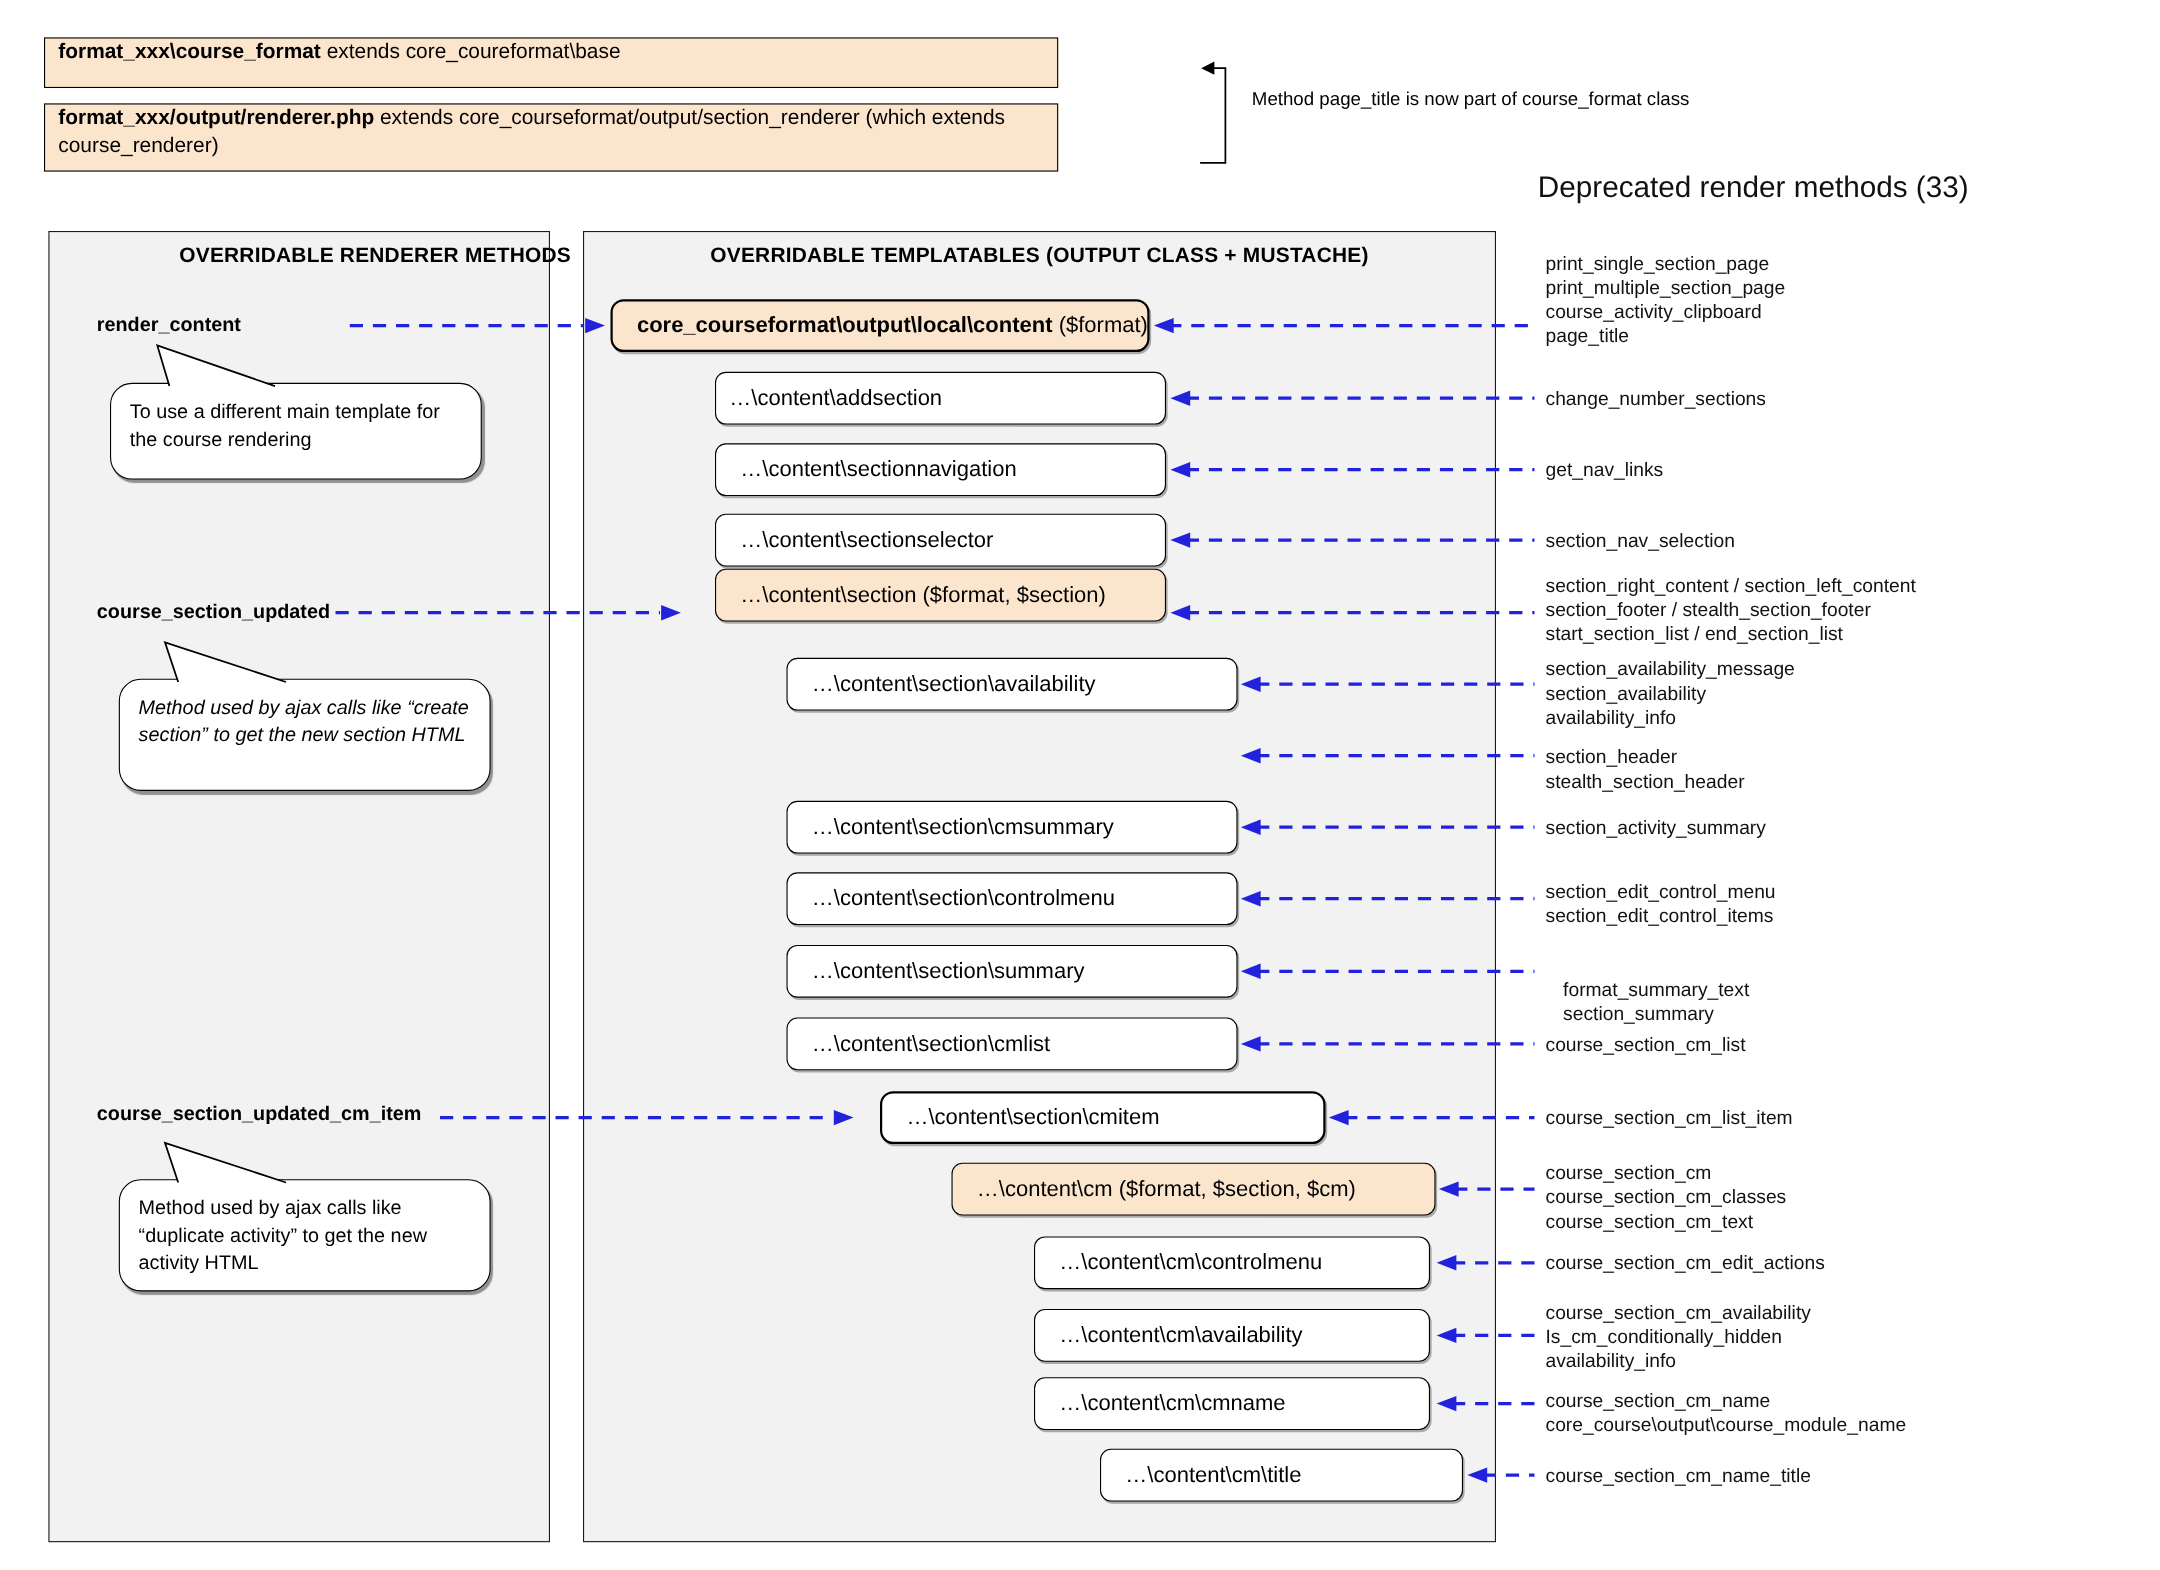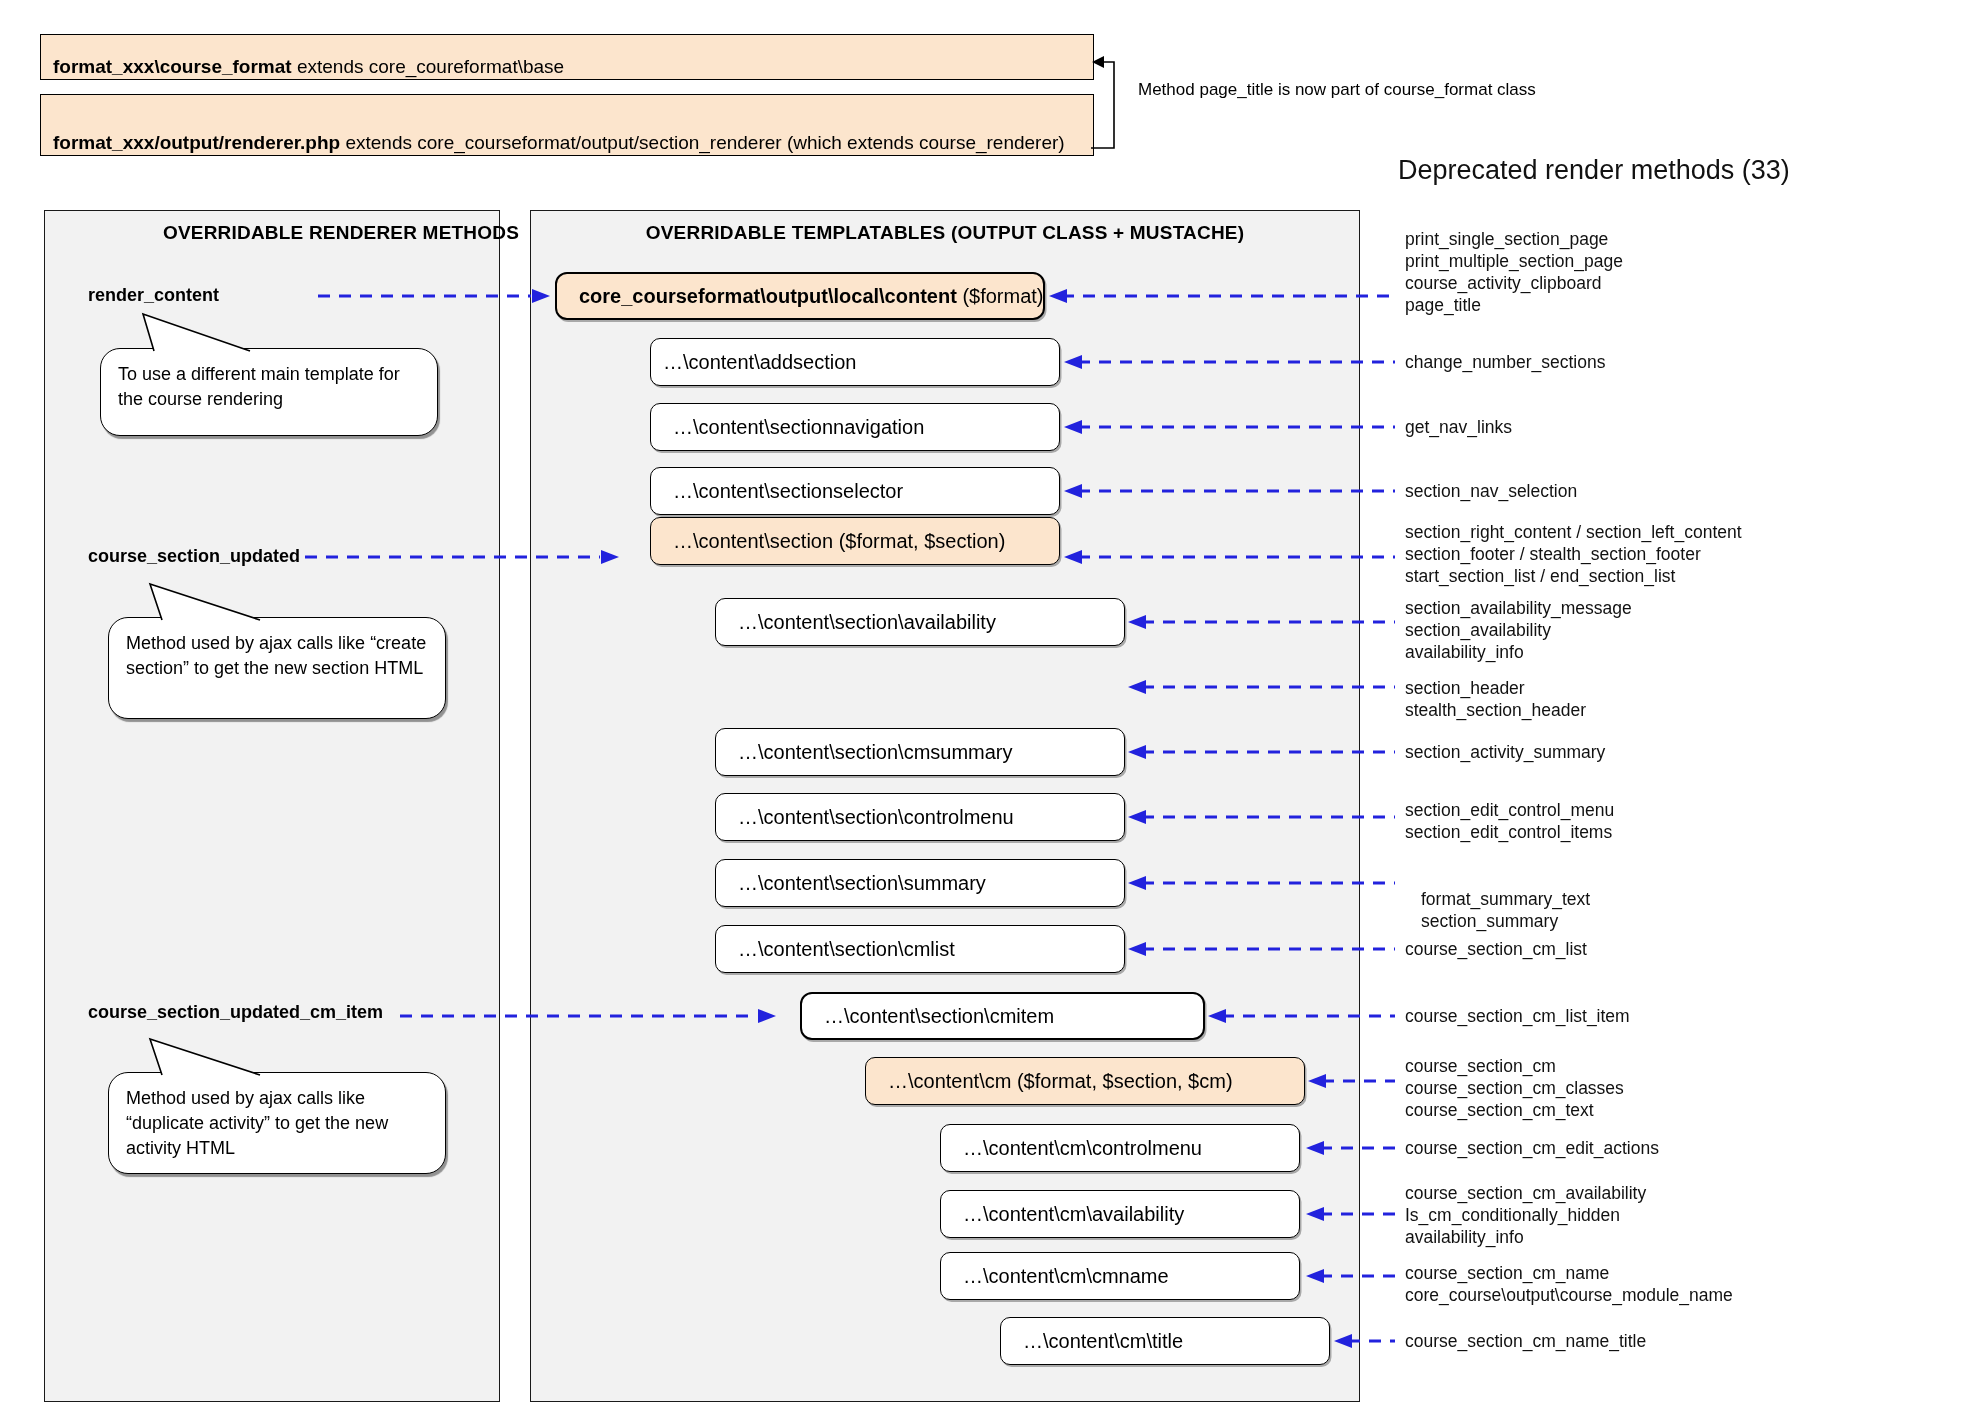--- a/index.html
+++ b/index.html
@@ -1,20 +1,20 @@
 <!DOCTYPE html>
 <html><head>
 <meta charset="utf-8">
 <style>
   html,body{margin:0;padding:0;background:#ffffff;font-family:"Liberation Sans",sans-serif;color:#000;}
   #canvas{position:relative;width:1964px;height:1427px;background:#fff;overflow:hidden;}
 
   
-  .tbox{position:absolute;left:40px;width:1054px;background:#fce5cd;border:1.6px solid #000;
-        display:flex;align-items:flex-end;padding:0 12px;font-size:19px;line-height:1.32;box-sizing:border-box;}
+  .tbox{position:absolute;left:40px;width:922px;background:#fce5cd;border:1.6px solid #000;
+        display:flex;align-items:flex-start;padding:0 12px;font-size:19px;line-height:1.32;box-sizing:border-box;}
   .tbox b{font-weight:bold;}
 
   .bracket-note{position:absolute;left:1138px;top:80px;font-size:17px;}
   .dep-title{position:absolute;left:1398px;top:155px;font-size:27px;color:#111;}
 
   
   .panel{position:absolute;top:210px;height:1192px;background:#f2f2f2;border:1.7px solid #1a1a1a;box-sizing:border-box;}
   .panel-title{position:absolute;top:222px;font-size:19px;font-weight:bold;text-align:center;letter-spacing:.2px;}
 
   
@@ -58,21 +58,21 @@
   <div class="panel-title" style="left:30px;width:548px;margin-left:37px;">OVERRIDABLE RENDERER METHODS</div>
   <div class="panel-title" style="left:530px;width:830px;">OVERRIDABLE TEMPLATABLES (OUTPUT CLASS + MUSTACHE)</div>
 
   <div class="lmethod" style="left:88px;top:285px;">render_content</div>
   <div class="lmethod" style="left:88px;top:546px;">course_section_updated</div>
   <div class="lmethod" style="left:88px;top:1002px;">course_section_updated_cm_item</div>
 
   <div class="bubble" style="left:100px;top:348px;width:338px;height:88px;">
     <div class="bubble-text">To use a different main template for the course rendering</div>
   </div>
-  <div class="bubble" style="left:108px;top:617px;width:338px;height:102px;">
+  <div class="bubble" style="left:108px;top:617px;width:338px;height:102px;font-style:italic;">
     <div class="bubble-text">Method used by ajax calls like “create section” to get the new section HTML</div>
   </div>
   <div class="bubble" style="left:108px;top:1072px;width:338px;height:102px;">
     <div class="bubble-text">Method used by ajax calls like “duplicate activity” to get the new activity HTML</div>
   </div>
 
   <div class="mbox orange thick" style="left:555px;top:272px;width:490px;">
     <span><b>core_courseformat\output\local\content</b><span> ($format)</span></span>
   </div>
   <div class="mbox" style="left:650px;top:338px;width:410px;padding-left:12px;">

